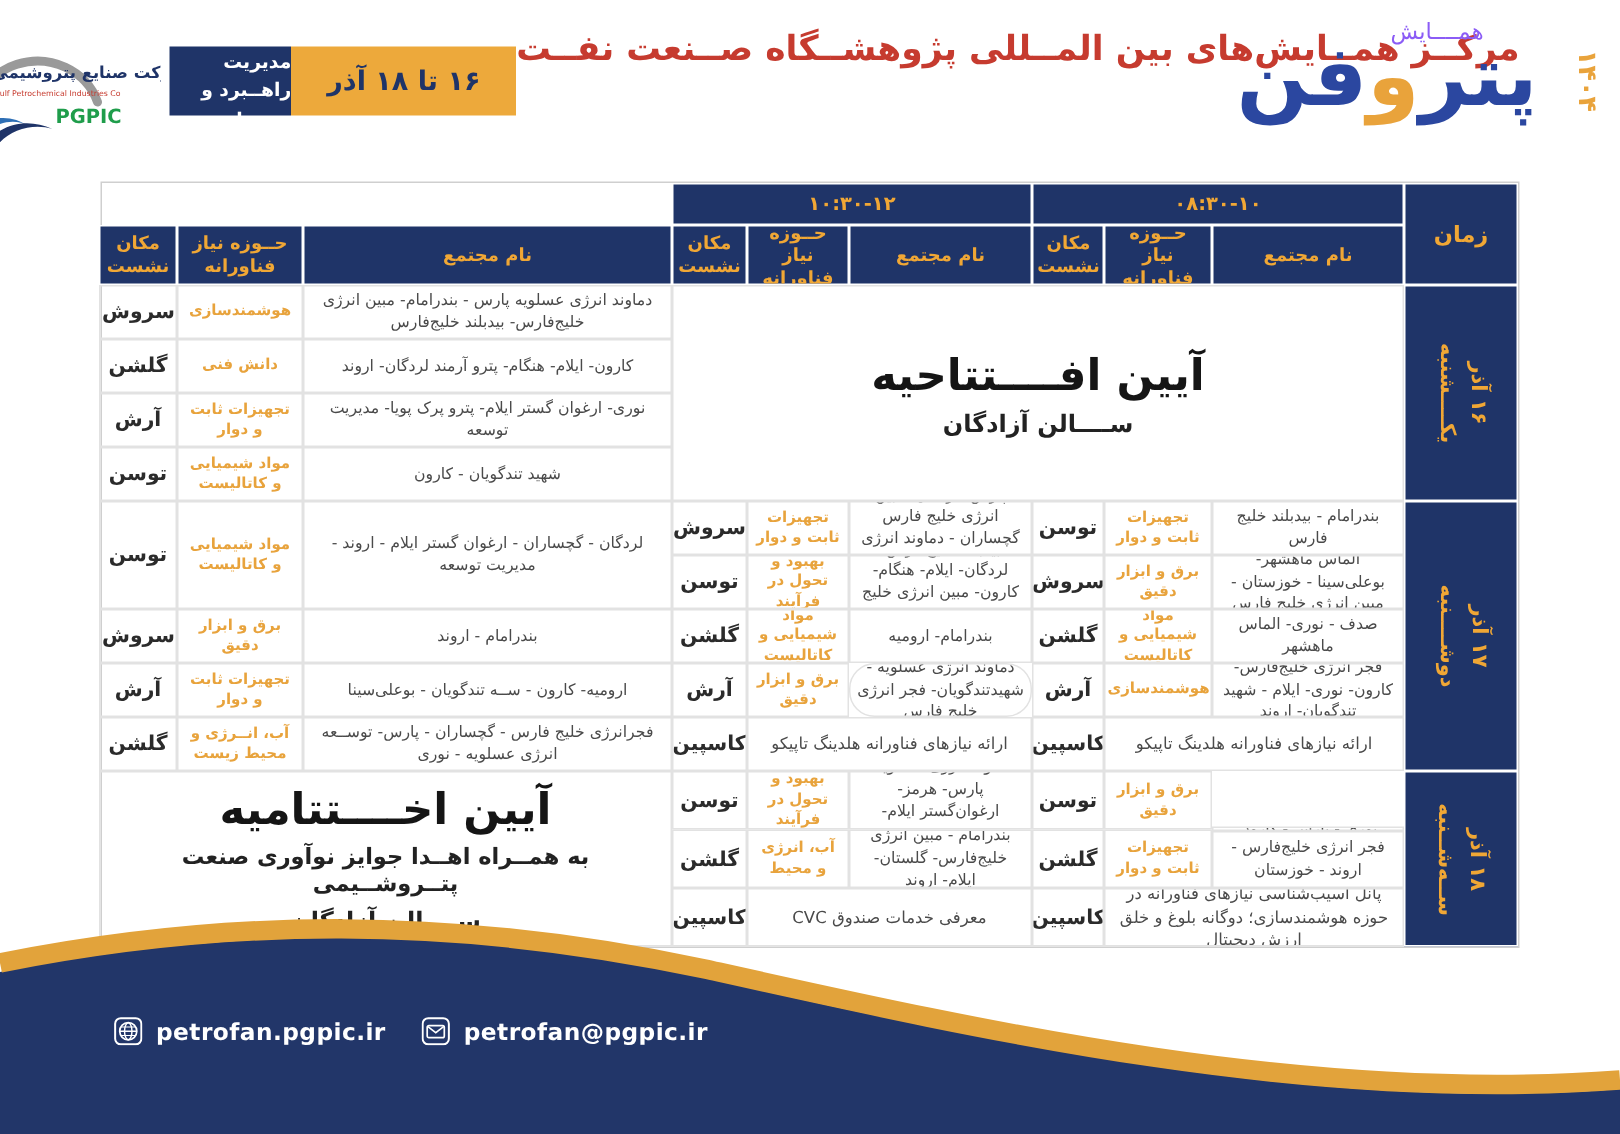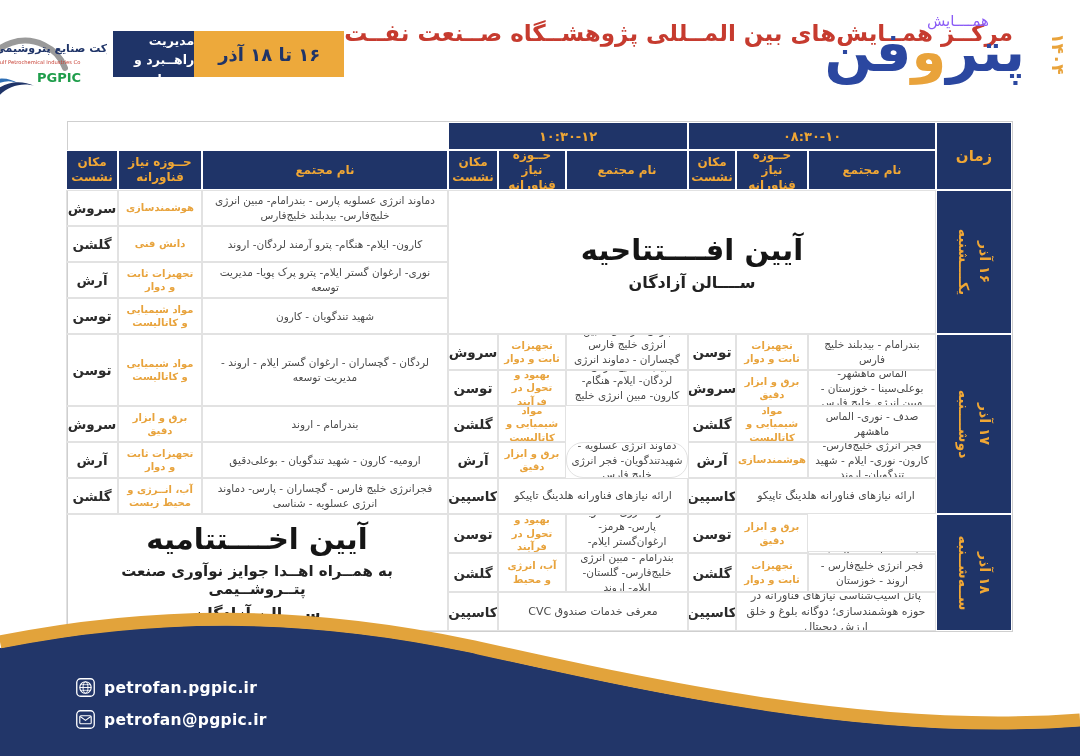--- a/index.html
+++ b/index.html
@@ -47,21 +47,21 @@
     line-height:1.5; white-space:nowrap; font-size:14px; }
   .ceremony { flex-direction:column; gap:6px; border:0.5px solid #e2e2e2; }
   .cer-title { font-size:29px; font-weight:800; color:#151515; }
   .cer-sub { font-size:15px; font-weight:800; color:#222; }
   .cer-hall { font-size:16px; font-weight:800; color:#222; }
   .merged-c { font-size:11px; color:#4a4a4a; line-height:1.45; }
 
   
   .footer { position:absolute; left:0; top:596px; width:1080px; height:160px; pointer-events:none; }
   .footer svg.wave { position:absolute; inset:0; }
-  .contact { position:absolute; left:76px; top:82px; display:flex; flex-direction:column; gap:13px;
+  .contact { position:absolute; left:76px; top:82px; display:flex; flex-direction:row; gap:24px;
     direction:ltr; pointer-events:auto; }
   .contact-row { display:flex; align-items:center; gap:9px; color:#fff; font-size:15.5px;
     font-weight:600; letter-spacing:0.3px; }
   .cicon { width:19px; height:19px; flex:0 0 auto; }
 </style>
 </head>
 <body>
 
 <div class="page">
 
@@ -151,37 +151,38 @@
       <div class="cell need-c" style="grid-area: 10 / 3;">هوشمندسازی</div>
       <div class="cell seat-c" style="grid-area: 10 / 4;">آرش</div>
       <div class="cell merged-c" style="grid-area: 11 / 2 / auto / 4;">ارائه نیازهای فناورانه هلدینگ تاپیکو</div>
       <div class="cell seat-c" style="grid-area: 11 / 4;">کاسپین</div>
       <div class="cell name-c" style="grid-area: 7 / 5;">پارس- لردگان- مبین انرژی خلیج فارس گچساران - دماوند انرژی عسلویه</div>
       <div class="cell need-c" style="grid-area: 7 / 6;">تجهیزات ثابت و دوار</div>
       <div class="cell seat-c" style="grid-area: 7 / 7;">سروش</div>
       <div class="cell name-c" style="grid-area: 8 / 5;">بیدبلند خلیج‌فارس- لردگان- ایلام- هنگام- کارون- مبین انرژی خلیج فارس-</div>
       <div class="cell need-c" style="grid-area: 8 / 6;">بهبود و تحول در فرآیند</div>
       <div class="cell seat-c" style="grid-area: 8 / 7;">توسن</div>
+      <div class="cell name-c" style="grid-area: 9 / 5;">بندرامام- ارومیه</div>
       <div class="cell need-c" style="grid-area: 9 / 6;">مواد شیمیایی و کاتالیست</div>
       <div class="cell seat-c" style="grid-area: 9 / 7;">گلشن</div>
       <div class="cell name-c" style="grid-area: 10 / 5; border-radius: 17px;">دماوند انرژی عسلویه - شهیدتندگویان- فجر انرژی خلیج فارس</div>
       <div class="cell need-c" style="grid-area: 10 / 6;">برق و ابزار دقیق</div>
       <div class="cell seat-c" style="grid-area: 10 / 7;">آرش</div>
       <div class="cell merged-c" style="grid-area: 11 / 5 / auto / 7;">ارائه نیازهای فناورانه هلدینگ تاپیکو</div>
       <div class="cell seat-c" style="grid-area: 11 / 7;">کاسپین</div>
       <div class="cell name-c" style="grid-area: 7 / 8 / 9;">لردگان - گچساران - ارغوان گستر ایلام - اروند - مدیریت توسعه</div>
       <div class="cell need-c" style="grid-area: 7 / 9 / 9;">مواد شیمیایی و کاتالیست</div>
       <div class="cell seat-c" style="grid-area: 7 / 10 / 9;">توسن</div>
       <div class="cell name-c" style="grid-area: 9 / 8;">بندرامام - اروند</div>
       <div class="cell need-c" style="grid-area: 9 / 9;">برق و ابزار دقیق</div>
       <div class="cell seat-c" style="grid-area: 9 / 10;">سروش</div>
-      <div class="cell name-c" style="grid-area: 10 / 8;">ارومیه- کارون - شهید تندگویان - بوعلی‌دقیق</div>
+      <div class="cell name-c" style="grid-area: 10 / 8;">ارومیه- کارون - ســه تندگویان - بوعلی‌سینا</div>
       <div class="cell need-c" style="grid-area: 10 / 9;">تجهیزات ثابت و دوار</div>
       <div class="cell seat-c" style="grid-area: 10 / 10;">آرش</div>
-      <div class="cell name-c" style="grid-area: 11 / 8;">فجرانرژی خلیج فارس - گچساران - پارس- دماوند انرژی عسلویه - شناسی</div>
+      <div class="cell name-c" style="grid-area: 11 / 8;">فجرانرژی خلیج فارس - گچساران - پارس- توســعه انرژی عسلویه - نوری</div>
       <div class="cell need-c" style="grid-area: 11 / 9;">آب، انــرژی و محیط زیست</div>
       <div class="cell seat-c" style="grid-area: 11 / 10;">گلشن</div>
       <div class="cell navy day-c" style="grid-area: 12 / 1 / 15;">
         <div class="day-rot">
           <span>۱۸ آذر</span>
           <span>ســه‌شــنبه</span>
         </div>
       </div>
       <div class="cell name-c" style="grid-area: 12 / 2; margin-top: 37px;">نوری - پارس - کارون</div>
       <div class="cell need-c" style="grid-area: 12 / 3;">برق و ابزار دقیق</div>

